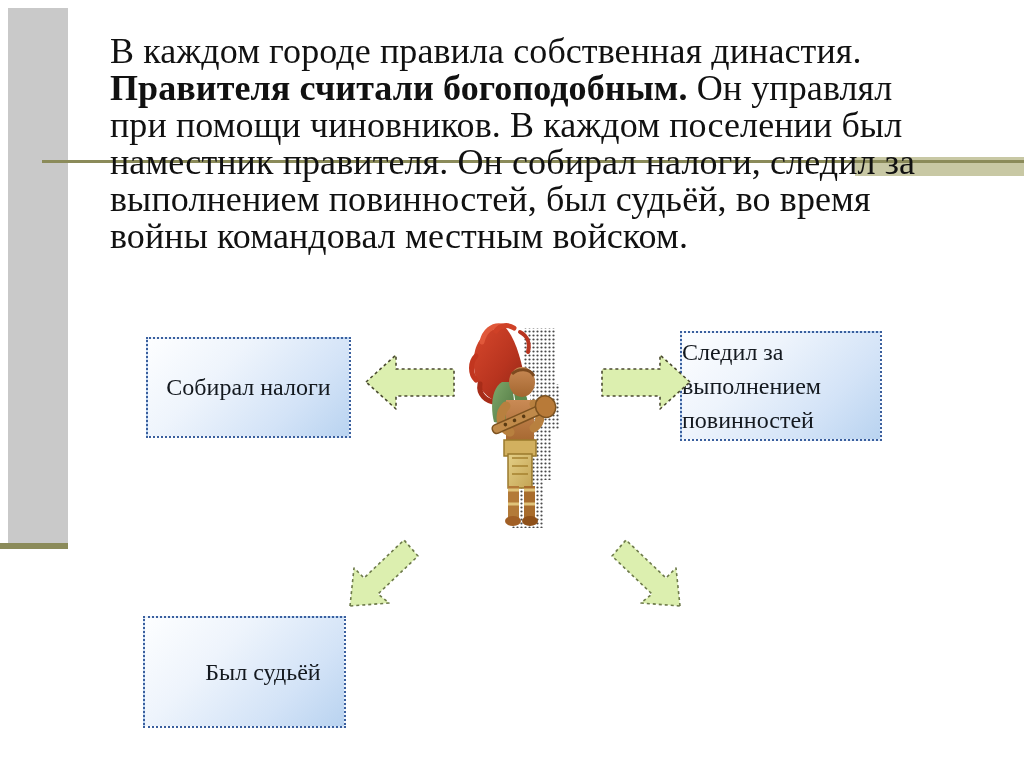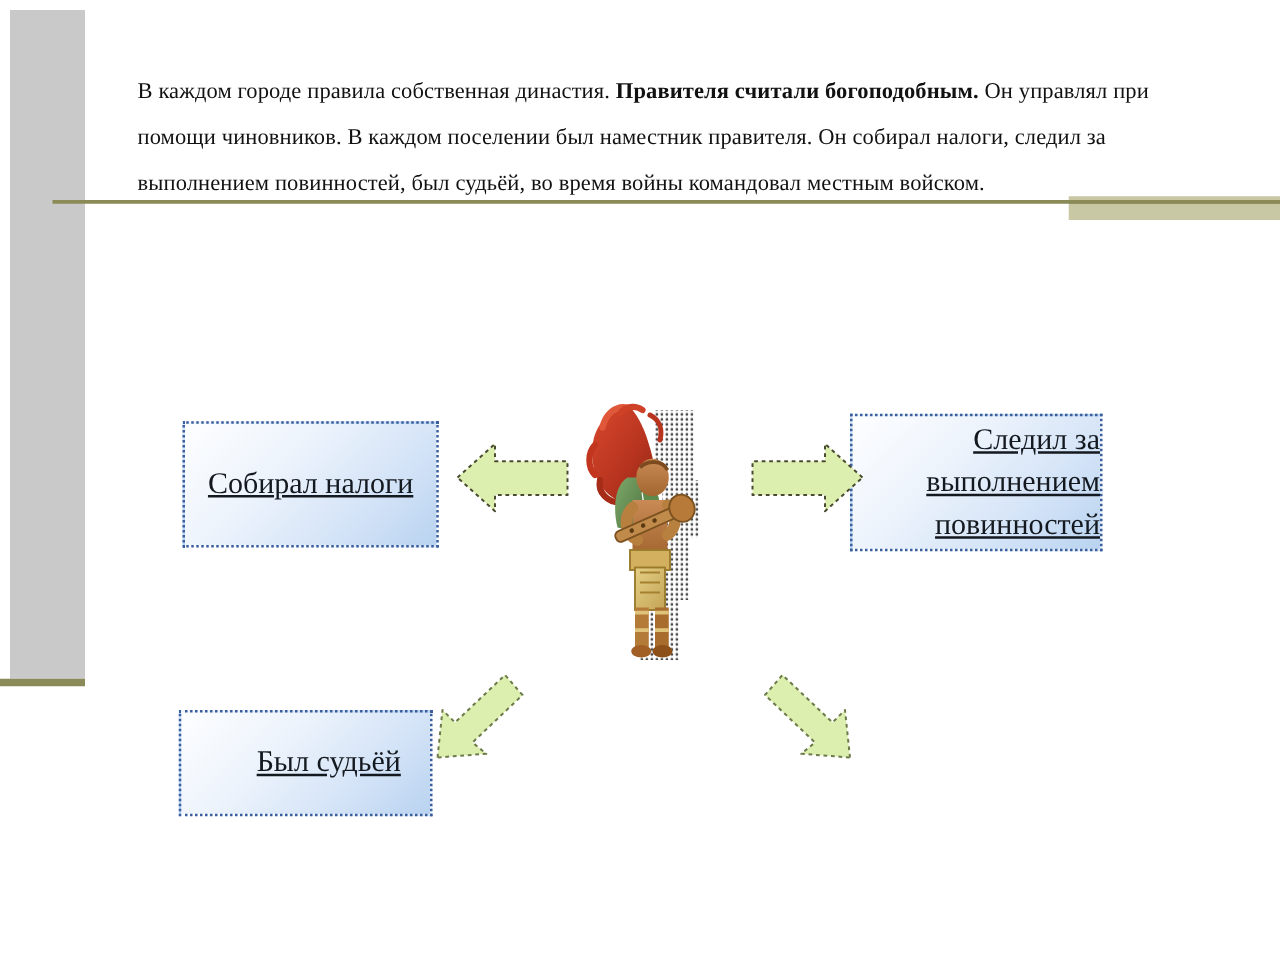--- a/index.html
+++ b/index.html
@@ -31,43 +31,41 @@
     background:#c8c8a4;
   }
   .rule-block-line{
     position:absolute;left:855px;top:160px;width:169px;height:3px;
     background:#8b8b5a;
   }
 
   
   .body-text{
     position:absolute;left:110px;top:33px;width:815px;
-    font-size:18px;line-height:37px;color:#111111;
+    font-size:36px;line-height:37px;color:#111111;
     letter-spacing:0.1px;
-    margin-top:21px;
   }
   .body-text b{font-weight:bold;}
 
   
   .node{
     position:absolute;
     box-sizing:border-box;
     border:2px dotted #3a5f9e;
     background:linear-gradient(135deg,#fdfeff 0%,#eef4fc 35%,#d3e3f7 72%,#b9d3f0 100%);
     display:flex;align-items:center;justify-content:center;
-    text-align:right;
+    text-align:left;
     color:#14191f;
     font-size:24px;
     line-height:31px;
     font-family:"Liberation Serif","DejaVu Serif",serif;
-    text-decoration:underline;
   }
   #node-taxes    {left:146px;top:337px;width:205px;height:101px;}
   #node-duties   {left:680px;top:331px;width:202px;height:110px;}
-  #node-judge    {left:143px;top:568px;width:203px;height:85px;padding-left:37px;}
+  #node-judge    {left:143px;top:616px;width:203px;height:112px;padding-left:37px;}
   #node-army     {left:676px;top:592px;width:206px;height:100px;}
 
   #node-duties .label{line-height:34px;}
 
   
   .arrow{position:absolute;}
 
   
   #figure-wrap{
     position:absolute;left:468px;top:322px;width:104px;height:212px;

